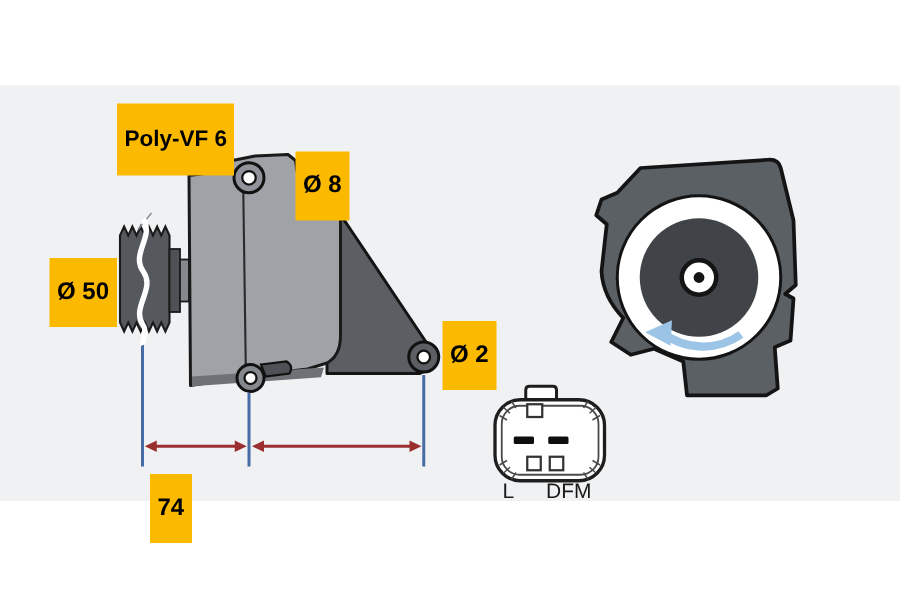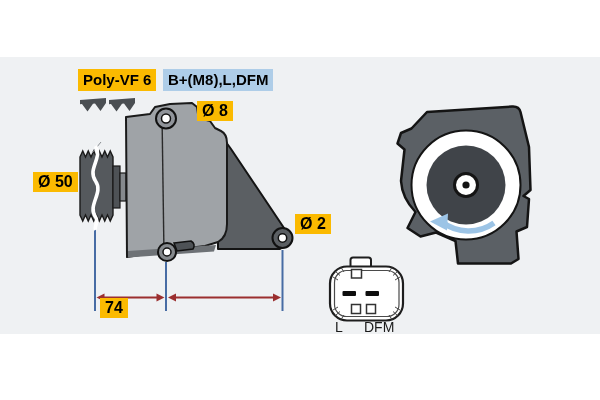--- a/index.html
+++ b/index.html
@@ -7,21 +7,21 @@
     position:relative;width:600px;height:400px;background:#ffffff;
     font-family:"Liberation Sans",sans-serif;overflow:hidden;
   }
   #panel{
     position:absolute;left:0;top:57px;width:600px;height:277px;
     background:#eff1f3;
   }
   #drawing{position:absolute;left:0;top:0;}
   .callout{
     position:absolute;font-weight:bold;font-size:15px;line-height:20px;
-    color:#000;padding:1px 5px;white-space:nowrap;
+    color:#000;padding:14px 5px;white-space:nowrap;
   }
   .callout.small{font-size:16px;line-height:18px;}
   .yellow{background:#fbba00;}
   .blue{background:#aecde8;}
   .pinlabel{
     position:absolute;font-size:14px;line-height:14px;color:#1a1a1a;
     white-space:nowrap;
   }
 </style>
 </head>
@@ -133,27 +133,26 @@
       <rect x="351.5" y="269.5" width="10" height="8.5" fill="#ffffff" stroke="#333333" stroke-width="1.5"></rect>
       <rect x="342.5" y="291" width="13.5" height="5" rx="1" fill="#0e0e0e"></rect>
       <rect x="365.5" y="291" width="13.5" height="5" rx="1" fill="#0e0e0e"></rect>
       <rect x="351.5" y="304.5" width="9" height="9" fill="#ffffff" stroke="#333333" stroke-width="1.5"></rect>
       <rect x="366.5" y="304.5" width="9" height="9" fill="#ffffff" stroke="#333333" stroke-width="1.5"></rect>
     </g>
   </svg>
 
   <div class="callout yellow" style="left:78px;top:69px;">Poly-VF 6</div>
 
-  <div class="callout blue" style="left:163px;top:69px;">B+(M8),L,DFM</div>
 
   <div class="callout small yellow" style="left:197px;top:101px;">Ø 8</div>
 
   <div class="callout small yellow" style="left:33px;top:172px;">Ø 50</div>
 
   <div class="callout small yellow" style="left:295px;top:214px;">Ø 2</div>
 
-  <div class="callout small yellow" style="left:100px;top:298px;text-align:center;">74</div>
+  <div class="callout small yellow" style="left:100px;top:316px;text-align:center;">74</div>
 
   <div class="pinlabel" style="left:335px;top:320px;">L</div>
 
   <div class="pinlabel" style="left:364px;top:320px;">DFM</div>
 
 </div>
 
 </body></html>

